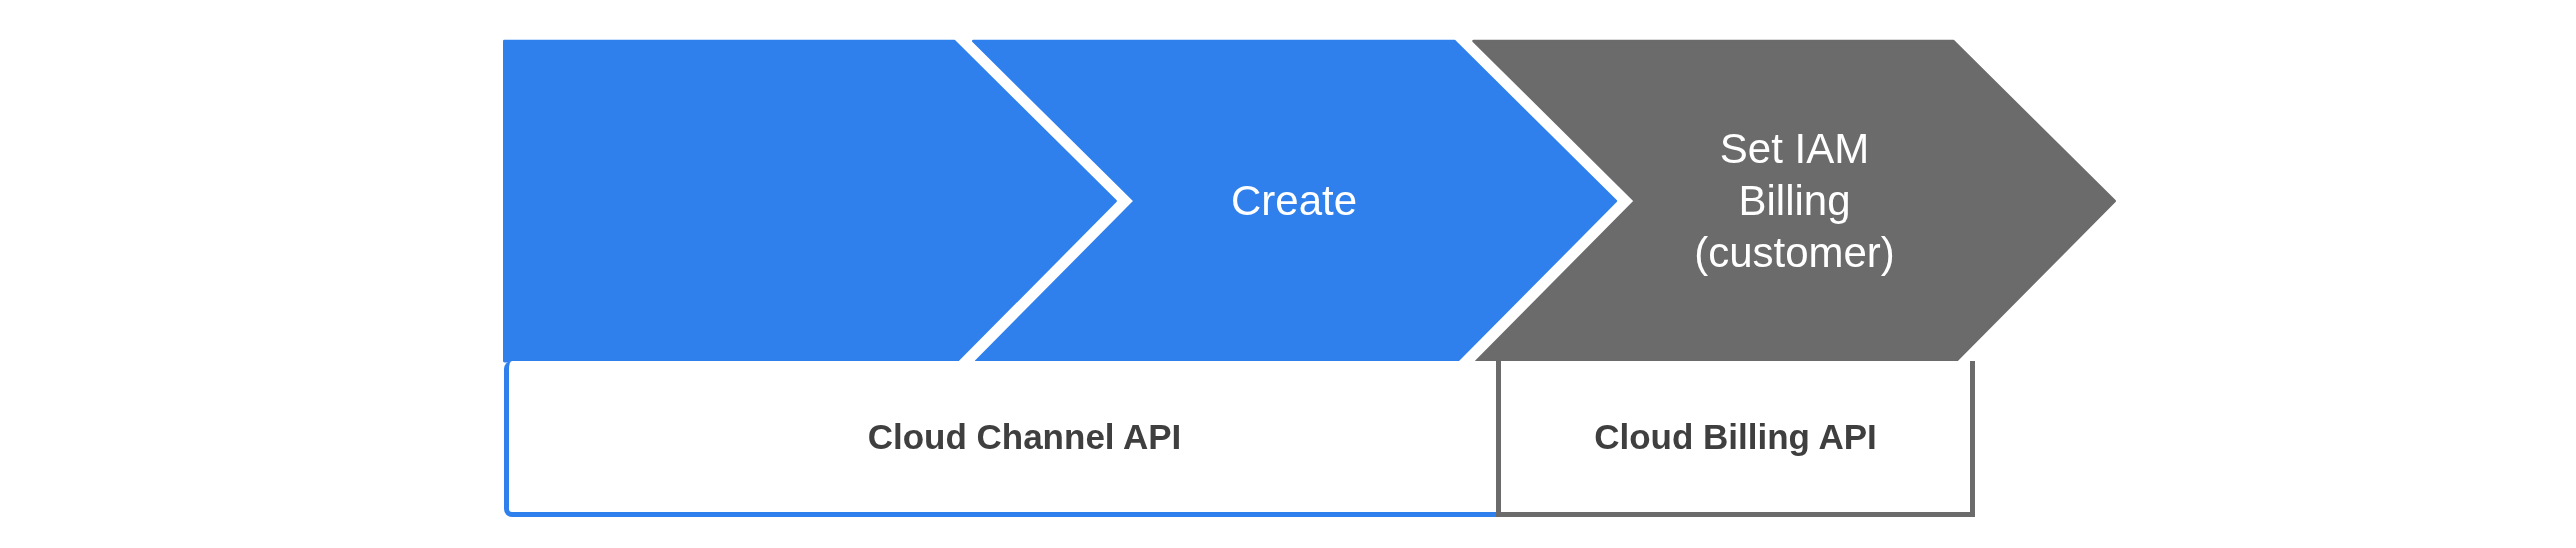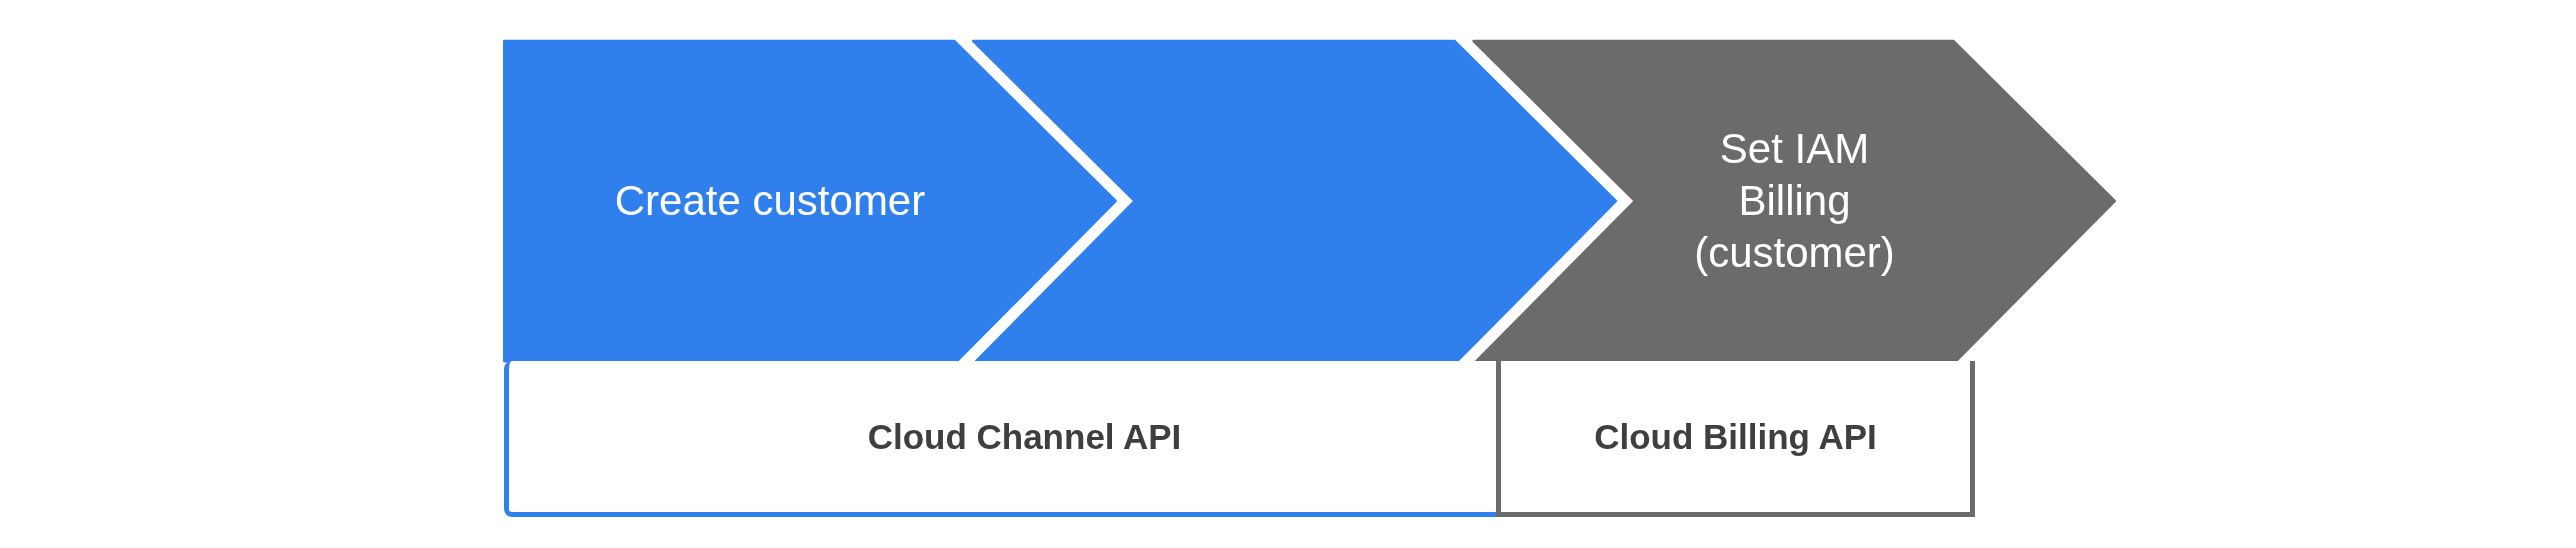--- a/index.html
+++ b/index.html
@@ -72,25 +72,23 @@
 <body>
 
 <div class="canvas">
 
   <svg class="shapes" viewBox="0 0 3718 792" xmlns="http://www.w3.org/2000/svg" aria-hidden="true">
     <polygon class="shape--blue" points="728,59 1377,59 1610,290 1381,521 728,521"></polygon>
     <polygon class="shape--blue" points="1405,59 2099,59 2332,290 2103,521 1409,521 1638,290"></polygon>
     <polygon class="shape--gray" points="2127,59 2819,59 3052,290 2823,521 2131,521 2360,290"></polygon>
   </svg>
 
-  <div class="step-label" style="left:504px; top:41px; width:532px; height:320px;">
-    <div>Create customer</div>
-  </div>
 
   <div class="step-label" style="left:973px; top:41px; width:642px; height:320px;">
+    <div>Create</div>
   </div>
 
   <div class="step-label" style="left:1474px; top:41px; width:641px; height:320px;text-align:center;">
     <div>Set IAM</div>
     <div>Billing</div>
     <div>(customer)</div>
   </div>
 
   <div class="api-box api-box--blue" style="left:504px; top:361px; width:1041px; height:156px;border-radius:8px;">
     <div class="api-label">Cloud Channel API</div>

